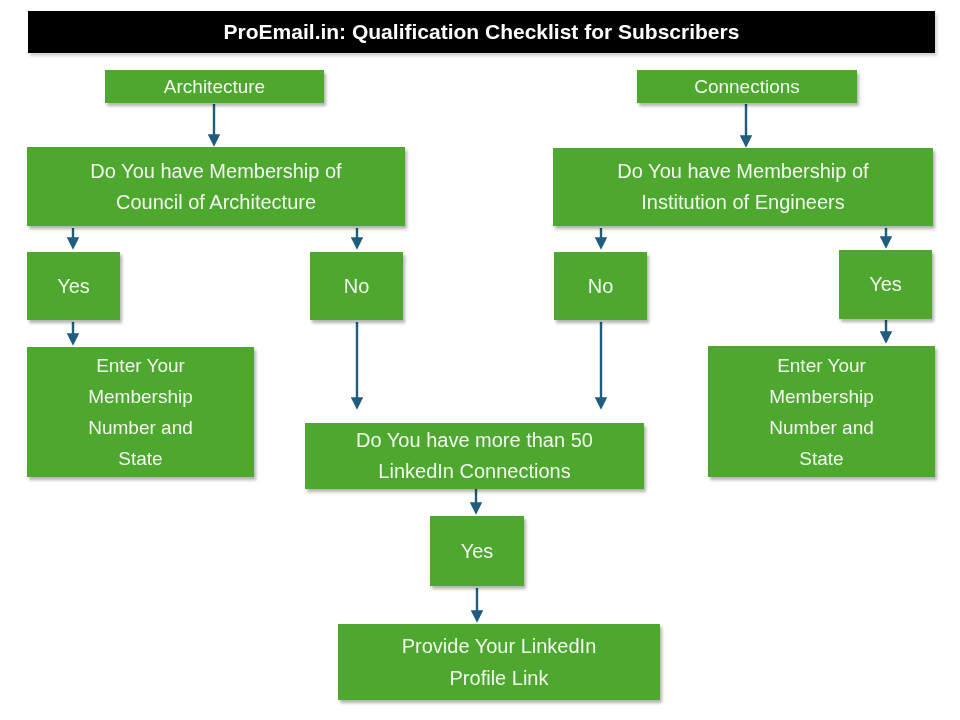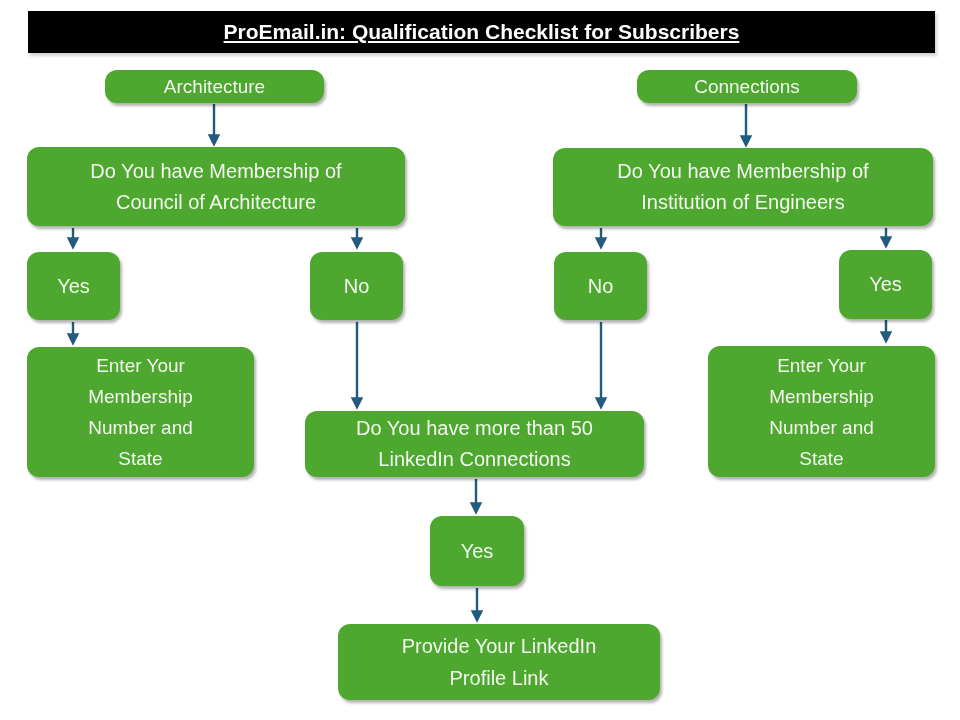--- a/index.html
+++ b/index.html
@@ -8,44 +8,43 @@
     background:var(--page-bg,#ffffff);
     font-family:"Liberation Sans", sans-serif;
     overflow:hidden;
   }
   .titlebar {
     position:absolute; left:28px; top:11px; width:907px; height:42px;
     background:var(--header-bg,#000000); color:var(--header-text,#ffffff);
     display:flex; align-items:center; justify-content:center;
     font-size:21px; font-weight:bold;
     box-shadow:2px 3px 3px rgba(0,0,0,0.18);
-    text-decoration:underline;
   }
   .node {
     position:absolute;
     background:var(--box-green,#4EA72E);
     color:var(--box-text,#F2F8EF);
     display:flex; align-items:center; justify-content:center;
     text-align:center; white-space:pre-line;
-    border-radius:12px;
+    border-radius:0;
     box-shadow:2px 3px 3px rgba(0,0,0,0.30);
     line-height:31px;
   }
   
   .n-architecture   { left:105px; top:70px;  width:219px; height:33px; font-size:19px; }
   .n-engineering    { left:637px; top:70px;  width:220px; height:33px; font-size:19px; }
   .n-q-architecture { left:27px;  top:147px; width:378px; height:79px; font-size:20px; }
   .n-q-engineering  { left:553px; top:148px; width:380px; height:78px; font-size:20px; }
   .n-yes-arch       { left:27px;  top:252px; width:93px;  height:68px; font-size:20px; }
   .n-no-arch        { left:310px; top:252px; width:93px;  height:68px; font-size:20px; }
   .n-no-eng         { left:554px; top:252px; width:93px;  height:68px; font-size:20px; }
   .n-yes-eng        { left:839px; top:250px; width:93px;  height:69px; font-size:20px; }
   .n-enter-left     { left:27px;  top:347px; width:227px; height:130px; font-size:19px; }
   .n-enter-right    { left:708px; top:346px; width:227px; height:131px; font-size:19px; }
-  .n-q-linkedin     { left:305px; top:411px; width:339px; height:66px; font-size:20px; }
+  .n-q-linkedin     { left:305px; top:423px; width:339px; height:66px; font-size:20px; }
   .n-yes-linkedin   { left:430px; top:516px; width:94px;  height:70px; font-size:20px; }
   .n-provide        { left:338px; top:624px; width:322px; height:76px; font-size:20px; line-height:32px; }
   
   .svg-layer { position:absolute; left:0; top:0; pointer-events:none; }
   .svg-layer line { stroke:var(--arrow-blue,#1F5C7D); stroke-width:2.4; }
   .svg-layer marker path { fill:var(--arrow-blue,#1F5C7D); }
 </style>
 </head>
 <body>
 

